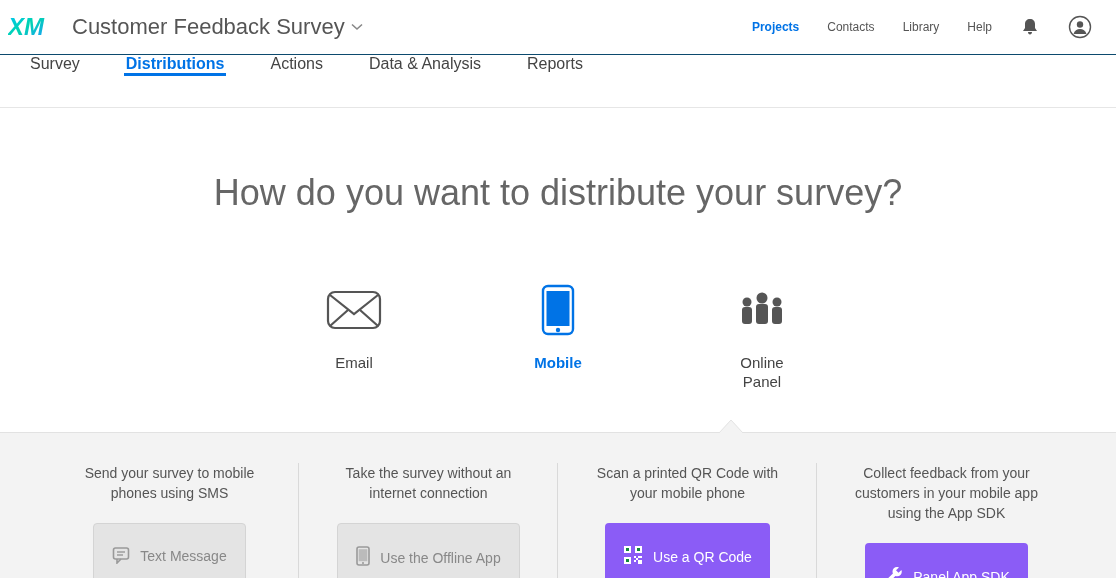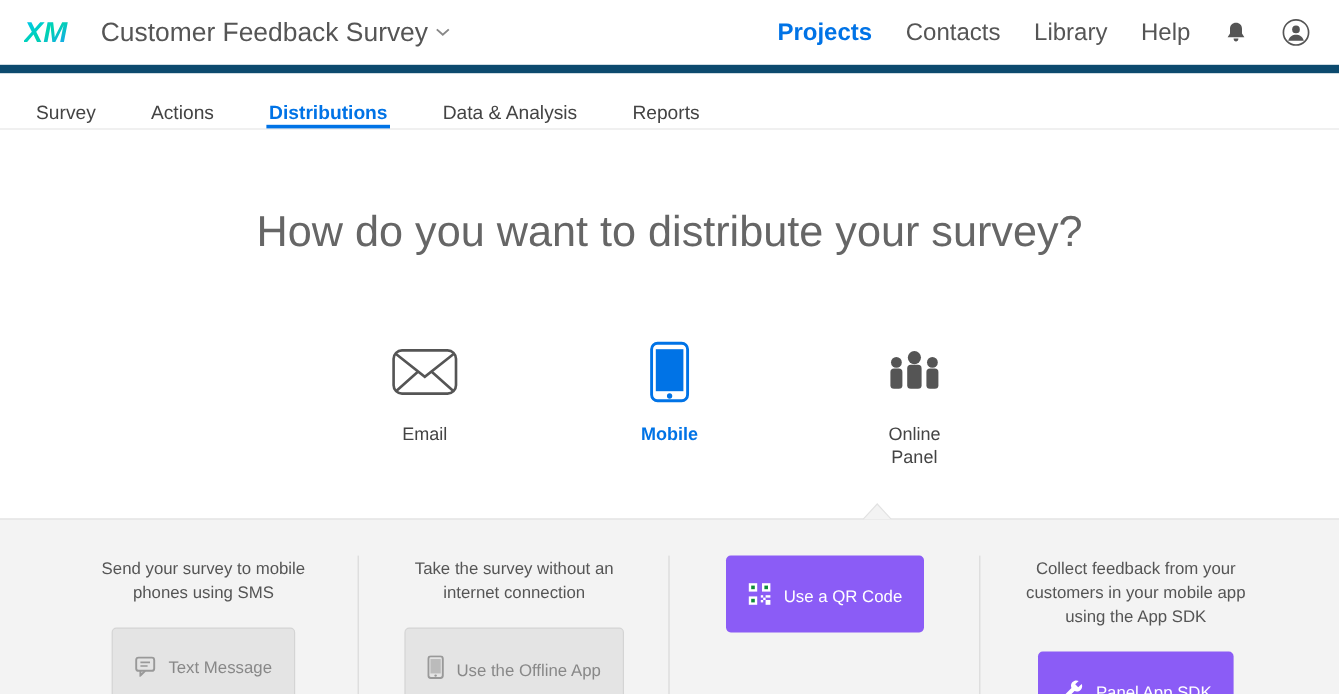--- a/index.html
+++ b/index.html
@@ -1,31 +1,31 @@
 <!DOCTYPE html>
 <html><head>
   <meta charset="utf-8">
   <style>
     * { margin: 0; padding: 0; box-sizing: border-box; }
     body { font-family: -apple-system, BlinkMacSystemFont, "Segoe UI", Arial, sans-serif; background: #fff; color: #333; width: 1116px; }
     
     
-    .top-header { display: flex; align-items: center; padding: 10px 24px 10px 20px; height: 54px; text-align: center; }
+    .top-header { display: flex; align-items: center; padding: 10px 24px 10px 8px; height: 54px; text-align: center; }
     .logo { display: flex; align-items: center; margin-right: 24px; }
     .project-title-wrap { display: flex; align-items: center; cursor: pointer; }
     .project-title { font-size: 22px; font-weight: 400; color: #555; }
     .project-title-wrap svg { margin-left: 6px; }
     .nav-spacer { flex: 1; }
     .top-nav { display: flex; align-items: center; gap: 28px; }
-    .top-nav-item { font-size: 20px; color: #555; cursor: pointer; }
+    .top-nav-item { font-size: 12px; color: #555; cursor: pointer; }
     .top-nav-item.active { color: #0073e6; font-weight: 600; }
     .icon-btn { cursor: pointer; display: flex; align-items: center; justify-content: center; }
 
     
-    .tab-bar { display: flex; gap: 42px; padding: 0 28px; border-top: 7px solid #0c4a6e; border-bottom: 1px solid #e6e6e6; height: 54px; align-items: flex-end; }
+    .tab-bar { display: flex; gap: 42px; padding: 0 28px; border-top: 1px solid #0c4a6e; border-bottom: 1px solid #e6e6e6; height: 54px; align-items: flex-start; }
     .tab { font-size: 16px; color: #444; cursor: pointer; display: flex; align-items: center; border-bottom: 3px solid transparent; padding: 0 2px; }
     .tab.active { color: #0073e6; font-weight: 700; border-bottom-color: #0073e6; }
 
     
     .main-heading { text-align: center; font-size: 36px; font-weight: 400; color: #666; margin-top: 64px; margin-bottom: 70px; }
 
     
     .channels { display: flex; justify-content: center; gap: 116px; padding-bottom: 40px; position: relative; }
     .channel { display: flex; flex-direction: column; align-items: center; cursor: pointer; width: 88px; }
     .channel-icon { height: 52px; display: flex; align-items: center; justify-content: center; margin-bottom: 18px; }
@@ -83,22 +83,22 @@
           <circle cx="12" cy="12" r="10.5" fill="none" stroke="#555" stroke-width="1.4"></circle>
           <circle cx="12" cy="9.5" r="3.2" fill="#555"></circle>
           <path d="M5.5 19 C6.5 15.5 9 14 12 14 C15 14 17.5 15.5 18.5 19" fill="#555"></path>
         </svg>
     </span>
   </div>
 </div>
 
 <div class="tab-bar">
   <div class="tab">Survey</div>
+  <div class="tab active">Distributions</div>
   <div class="tab">Actions</div>
-  <div class="tab active">Distributions</div>
   <div class="tab">Data &amp; Analysis</div>
   <div class="tab">Reports</div>
 </div>
 
 <h1 class="main-heading">How do you want to distribute your survey?</h1>
 
 <div class="channels">
 
   <div class="channel">
     <div class="channel-icon">
@@ -167,20 +167,21 @@
       <svg width="14" height="20" viewBox="0 0 14 20">
           <rect x="1" y="1" width="12" height="18" rx="2" fill="none" stroke="#999" stroke-width="1.6"></rect>
           <rect x="2.7" y="3.2" width="8.6" height="12" fill="#bbb"></rect>
           <circle cx="7" cy="17" r="1" fill="#999"></circle>
         </svg>
       <span>Use the Offline App</span>
     </button>
   </div>
 
   <div class="option-card">
+    <div class="option-desc">Scan a printed QR Code with your mobile phone</div>
     <button class="option-btn primary">
       <svg width="20" height="20" viewBox="0 0 20 20">
         <g fill="#fff">
           <rect x="1" y="1" width="7" height="7"></rect>
             <rect x="3" y="3" width="3" height="3" fill="#0f8b3b"></rect>
           <rect x="12" y="1" width="7" height="7"></rect>
             <rect x="14" y="3" width="3" height="3" fill="#0f8b3b"></rect>
           <rect x="1" y="12" width="7" height="7"></rect>
             <rect x="3" y="14" width="3" height="3" fill="#0f8b3b"></rect>
           <rect x="11" y="11" width="2" height="2"></rect>

